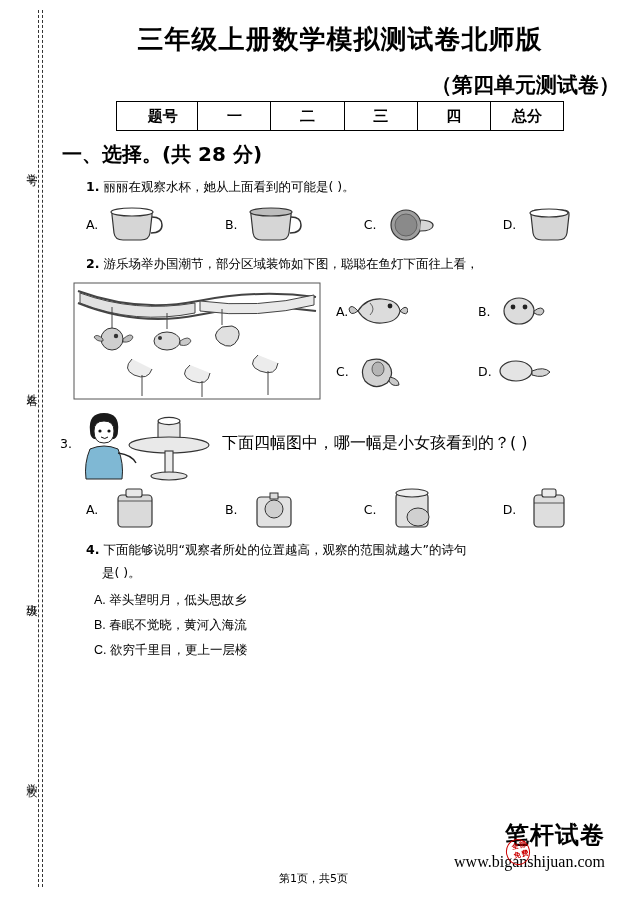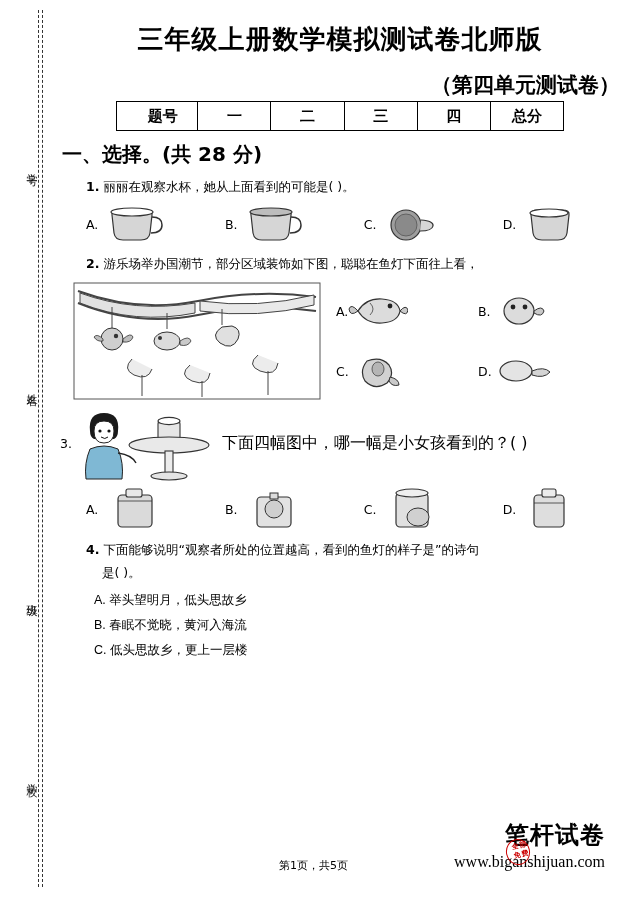--- a/index.html
+++ b/index.html
@@ -102,21 +102,21 @@
   .q2row{display:flex;margin-top:6px;}
   .q2pic{width:250px;height:120px;margin-left:12px;}
   .q2opts{flex:1;display:flex;flex-wrap:wrap;margin-left:14px;}
   .q2opt{width:50%;display:flex;align-items:center;height:60px;font-size:12.5px;font-family:"DejaVu Sans", sans-serif;}
 
   .q3row{display:flex;align-items:center;margin-top:4px;}
   .q3text{font-size:16px;font-family:"DejaVu Sans", sans-serif;}
   .q4opts{margin:4px 0 0 34px;font-size:12.5px;line-height:2.0;font-family:Liberation Sans, sans-serif;}
 
   .footer-page{
-    position:absolute;left:0;right:0;bottom:24px;text-align:center;
+    position:absolute;left:0;right:0;bottom:11px;text-align:center;
     font-size:11px;font-family:"DejaVu Sans", sans-serif;margin-top:32px;
   }
   .logo{
     position:absolute;right:22px;bottom:26px;text-align:right;
   }
   .logo .big{
     font-size:24px;font-weight:bold;letter-spacing:1px;
     font-family:"DejaVu Sans", sans-serif;
     position:relative;
   }
@@ -349,27 +349,27 @@
             <rect x="12" y="8" width="30" height="32" rx="4" fill="#dedede" stroke="#333" stroke-width="1.2"></rect>
             <rect x="20" y="2" width="14" height="8" rx="2" fill="#ececec" stroke="#333" stroke-width="1.1"></rect>
             <path d="M12 16 h30" stroke="#333" stroke-width="0.8"></path>
           </svg>
         </span>
       </div>
     </div>
 
     <div class="q">
       <span class="num">4.</span>
-      <span>下面能够说明“观察者所处的位置越高，看到的鱼灯的样子是”的诗句</span>
+      <span>下面能够说明“观察者所处的位置越高，观察的范围就越大”的诗句</span>
       <div style="margin-left:16px;">是(        )。</div>
     </div>
     <div class="q4opts">
       <div>A. 举头望明月，低头思故乡</div>
       <div>B. 春眠不觉晓，黄河入海流</div>
-      <div>C. 低头思故乡，更上一层楼</div>
+      <div>C. 欲穷千里目，更上一层楼</div>
     </div>
 
   </div>
 
   <div class="logo">
     <div class="big">
       <span>笔杆试卷</span>
       <span class="stamp">全部免费</span>
     </div>
     <div class="url">www.biganshijuan.com</div>

